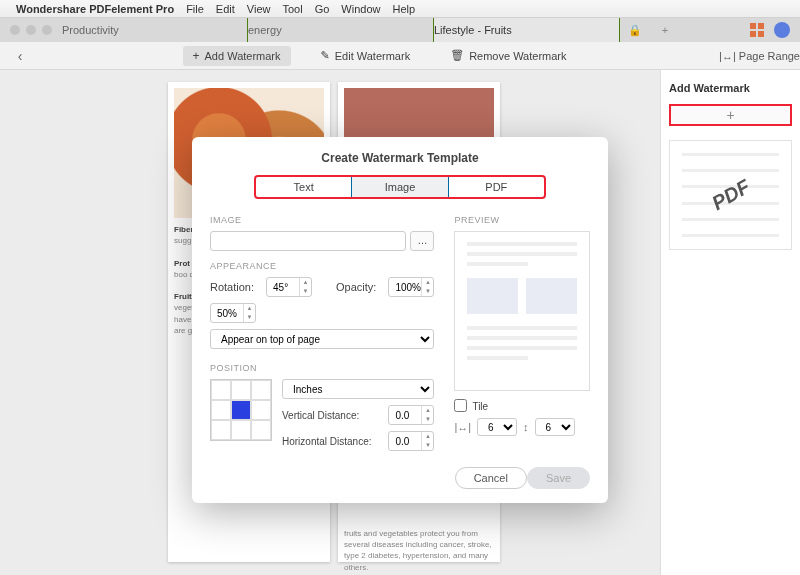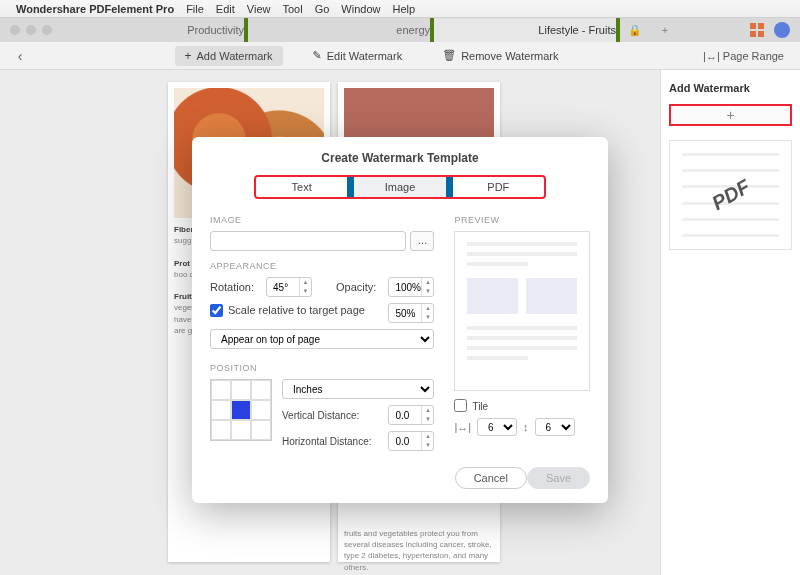--- a/index.html
+++ b/index.html
@@ -6,39 +6,39 @@
 body{width:800px;height:575px;background:#e8e8e8;overflow:hidden;position:relative;color:#333}
 
 .menubar{height:18px;background:linear-gradient(#f7f7f7,#ededed);display:flex;align-items:center;font-size:11px;font-weight:600;padding:0 8px;border-bottom:1px solid #d0d0d0}
 .menubar .apple{margin-right:8px;font-size:12px}
 .menubar .appname{font-weight:700;margin-right:12px}
 .menubar .m{font-weight:400;margin-right:12px}
 
 .titlebar{height:24px;background:#d9d9d9;display:flex;align-items:center;font-size:11px}
 .titlebar .traffic{display:flex;gap:6px;padding:0 10px}
 .titlebar .dot{width:10px;height:10px;border-radius:50%;background:#c4c4c4}
-.titlebar .tab{flex:1;text-align:right;height:100%;line-height:24px;border-right:4px solid #4d7c0f;color:#666}
+.titlebar .tab{flex:1;text-align:left;height:100%;line-height:24px;border-right:1px solid #4d7c0f;color:#666}
 .titlebar .tab.active{background:#e6e6e6;color:#333}
 .titlebar .lock{width:30px;text-align:center;color:#888}
 .titlebar .add{width:30px;text-align:center;color:#888}
 .titlebar .right{width:120px;display:flex;justify-content:flex-end;align-items:center;gap:10px;padding-right:10px}
 .orange-grid{width:14px;height:14px;display:inline-block;background:
   linear-gradient(#e07040,#e07040) 0 0/6px 6px no-repeat,
   linear-gradient(#e07040,#e07040) 8px 0/6px 6px no-repeat,
   linear-gradient(#e07040,#e07040) 0 8px/6px 6px no-repeat,
   linear-gradient(#e07040,#e07040) 8px 8px/6px 6px no-repeat}
 .avatar{width:16px;height:16px;border-radius:50%;background:#5b7de0}
 
 .toolbar{height:28px;background:#f2f2f2;display:flex;align-items:center;border-bottom:1px solid #d8d8d8;font-size:11px;color:#444}
 .toolbar .back{width:40px;text-align:center;font-size:14px;color:#666}
 .toolbar .center{flex:1;display:flex;justify-content:center;gap:20px;align-items:center}
 .toolbar .btn{display:flex;align-items:center;gap:5px;padding:3px 10px;border-radius:3px}
 .toolbar .btn.primary{background:#dedede}
 .toolbar .plus{font-size:12px}
-.toolbar .right{padding-right:16px;color:#555}
+.toolbar .right{color:#555}
 
 .main{position:absolute;top:70px;bottom:0;left:0;right:0;display:flex}
 .docarea{flex:1;background:#ececec;position:relative;padding:12px 0;overflow:hidden}
 .page{position:absolute;background:#fff;box-shadow:0 1px 3px rgba(0,0,0,.2);font-size:8px;color:#888;padding:6px;line-height:1.4}
 .page.left{left:168px;top:12px;width:162px;height:480px}
 .page.right{left:338px;top:12px;width:162px;height:480px}
 .page .imgblock{width:100%;height:140px;background:#ba6a5a;margin-bottom:6px}
 .page.right .imgblock{height:54px;background:#b56b5d}
 .page.left .citrus{width:100%;height:130px;background:radial-gradient(circle at 30% 40%,#e08040 20%,#d06030 21% 40%,transparent 41%),radial-gradient(circle at 70% 60%,#e8a050 22%,#d08040 23% 42%,transparent 43%),#f5e8d8;margin-bottom:6px}
 .page .bold{font-weight:700;color:#444}
@@ -47,21 +47,21 @@
 .sidepanel h4{font-size:11px;font-weight:700;margin-bottom:10px}
 .addbox{border:2px solid #e23;height:22px;display:flex;align-items:center;justify-content:center;color:#888;font-size:14px;margin-bottom:14px;background:#fafafa}
 .wmthumb{height:110px;border:1px solid #e2e2e2;background:#fff;padding:10px 12px;display:flex;flex-direction:column;justify-content:space-between;position:relative}
 .wmthumb .ln{height:3px;background:#eee;margin:2px 0}
 .wmthumb .pdfmark{position:absolute;left:50%;top:50%;transform:translate(-50%,-50%) rotate(-30deg);font-size:20px;font-style:italic;font-weight:700;color:#555}
 
 .overlay{position:absolute;inset:0}
 .dialog{position:absolute;left:192px;top:137px;width:416px;background:#fff;border-radius:6px;box-shadow:0 10px 40px rgba(0,0,0,.3);padding:14px 18px 14px;font-size:11px;color:#444}
 .dialog h3{text-align:center;font-size:12px;font-weight:700;margin-bottom:10px}
 .seg{display:flex;border:2px solid #e23;border-radius:4px;height:24px;margin:0 44px 12px;overflow:hidden}
-.seg .s{flex:1;text-align:center;line-height:20px;font-size:11px;color:#444;border-right:7px solid #0369a1}
+.seg .s{flex:1;text-align:center;line-height:20px;font-size:11px;color:#444;border-right:1px solid #0369a1}
 .seg .s:last-child{border-right:none}
 .seg .s.active{background:#eef0f2}
 .dialog .cols{display:flex;gap:20px}
 .dialog .colL{flex:1}
 .dialog .colR{width:140px}
 .dialog .sect{font-size:9px;color:#999;letter-spacing:.5px;margin:4px 0 6px}
 .dialog .inpwrap{display:flex;gap:4px;margin-bottom:10px}
 .dialog input[type=text],.dialog select{border:1px solid #ccc;border-radius:3px;height:20px;font-size:10px;padding:0 6px;background:#fff}
 .dialog .file{flex:1}
 .dialog .browse{width:24px;height:20px;border:1px solid #ccc;border-radius:3px;background:#fafafa;text-align:center;line-height:18px;font-size:10px}
@@ -211,24 +211,20 @@
           <label>Opacity:</label>
           <div class="numwrap">
               <input type="text" value="100%" style="">
               <div class="spin">
                 <span>▲</span>
                 <span>▼</span>
               </div>
             </div>
         </div>
         <div class="row" style="justify-content:space-between">
-          <div class="chk">
-            <input type="checkbox" checked="" style="">
-            <label>Scale relative to target page</label>
-          </div>
           <div class="numwrap">
               <input type="text" value="50%" style="">
               <div class="spin">
                 <span>▲</span>
                 <span>▼</span>
               </div>
             </div>
         </div>
         <select class="fullsel"><option>Appear on top of page</option></select>
 

